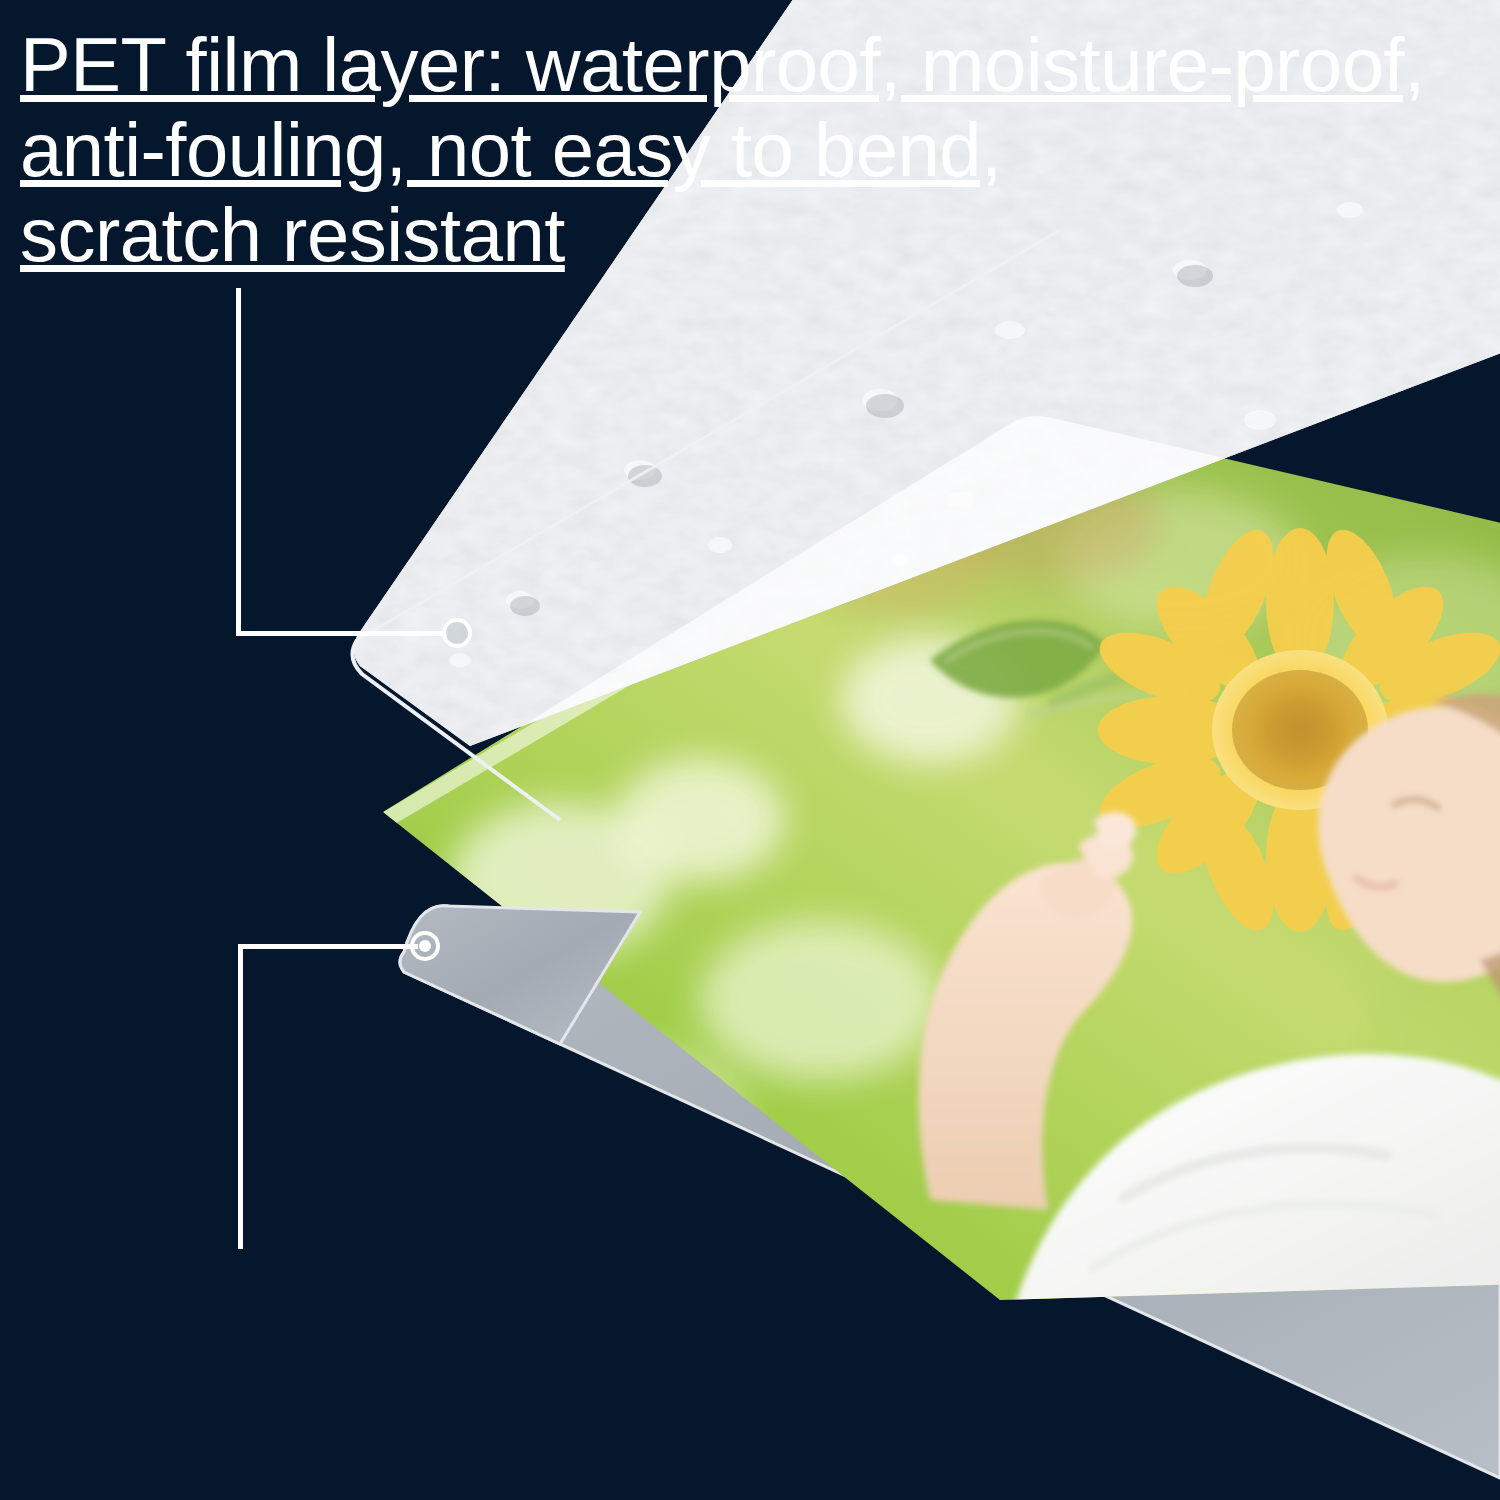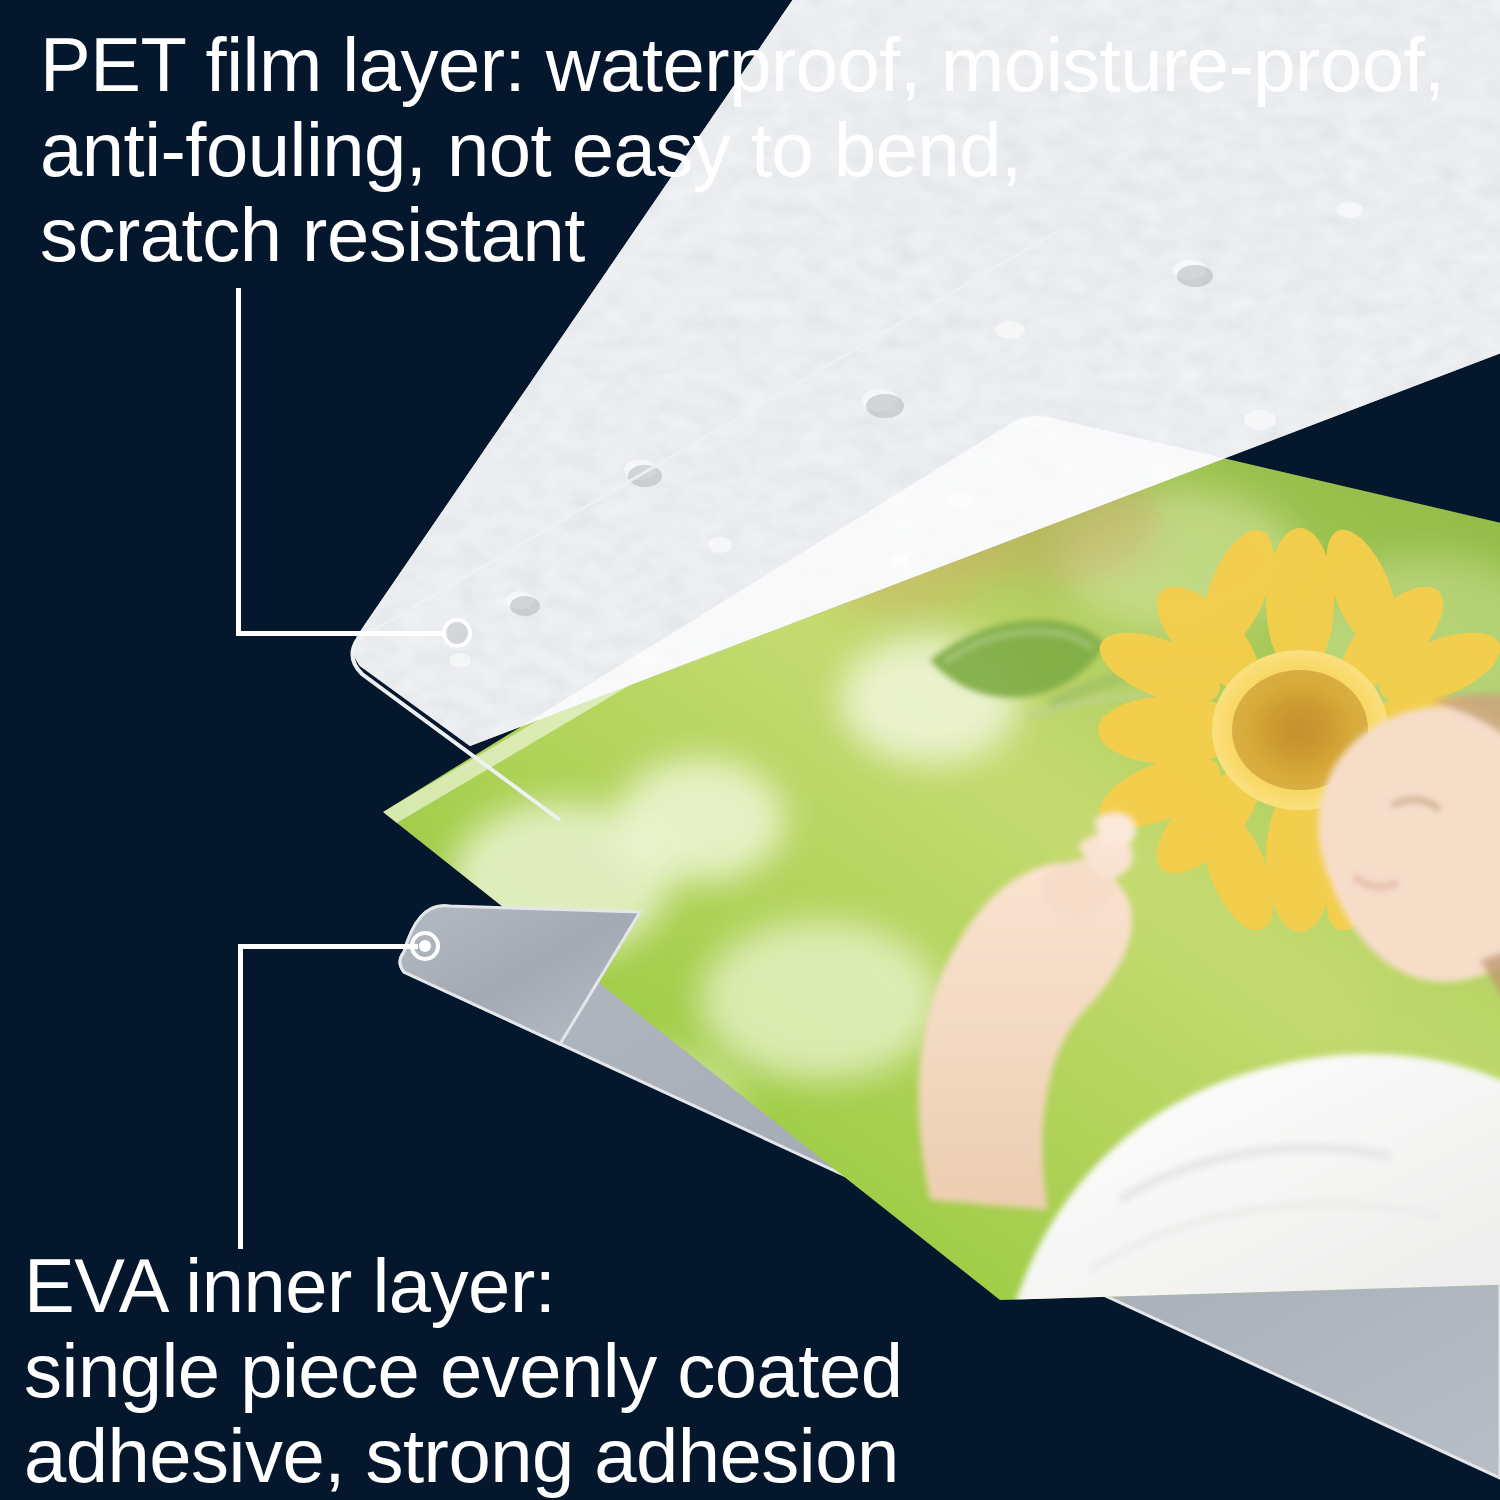--- a/index.html
+++ b/index.html
@@ -21,21 +21,21 @@
   .caption {
     position: absolute;
     color: #ffffff;
     font-size: 76px;
     line-height: 85px;
     letter-spacing: -0.5px;
     white-space: pre-line;
     font-weight: 400;
     z-index: 40;
   }
-  #caption-top   { left: 40px; top: 22px; }
+  #caption-top   { left: 20px; top: 22px; text-decoration: underline; }
   #caption-bottom{ left: 24px; top: 1243px; }
 
   
   .leader { position: absolute; z-index: 45; }
   .leader .seg { position: absolute; background: #ffffff; }
   .leader .ring {
     position: absolute;
     border: 4px solid #ffffff;
     border-radius: 50%;
     box-sizing: border-box;
@@ -347,17 +347,14 @@
     <div class="seg v"></div>
     <div class="ring">
       <div class="dot"></div>
     </div>
   </div>
 
   <div class="caption" id="caption-top">PET film layer: waterproof, moisture-proof,
 anti-fouling, not easy to bend,
 scratch resistant</div>
 
-  <div class="caption" id="caption-bottom">EVA inner layer:
-single piece evenly coated
-adhesive, strong adhesion</div>
 
 </div>
 
 </body></html>

